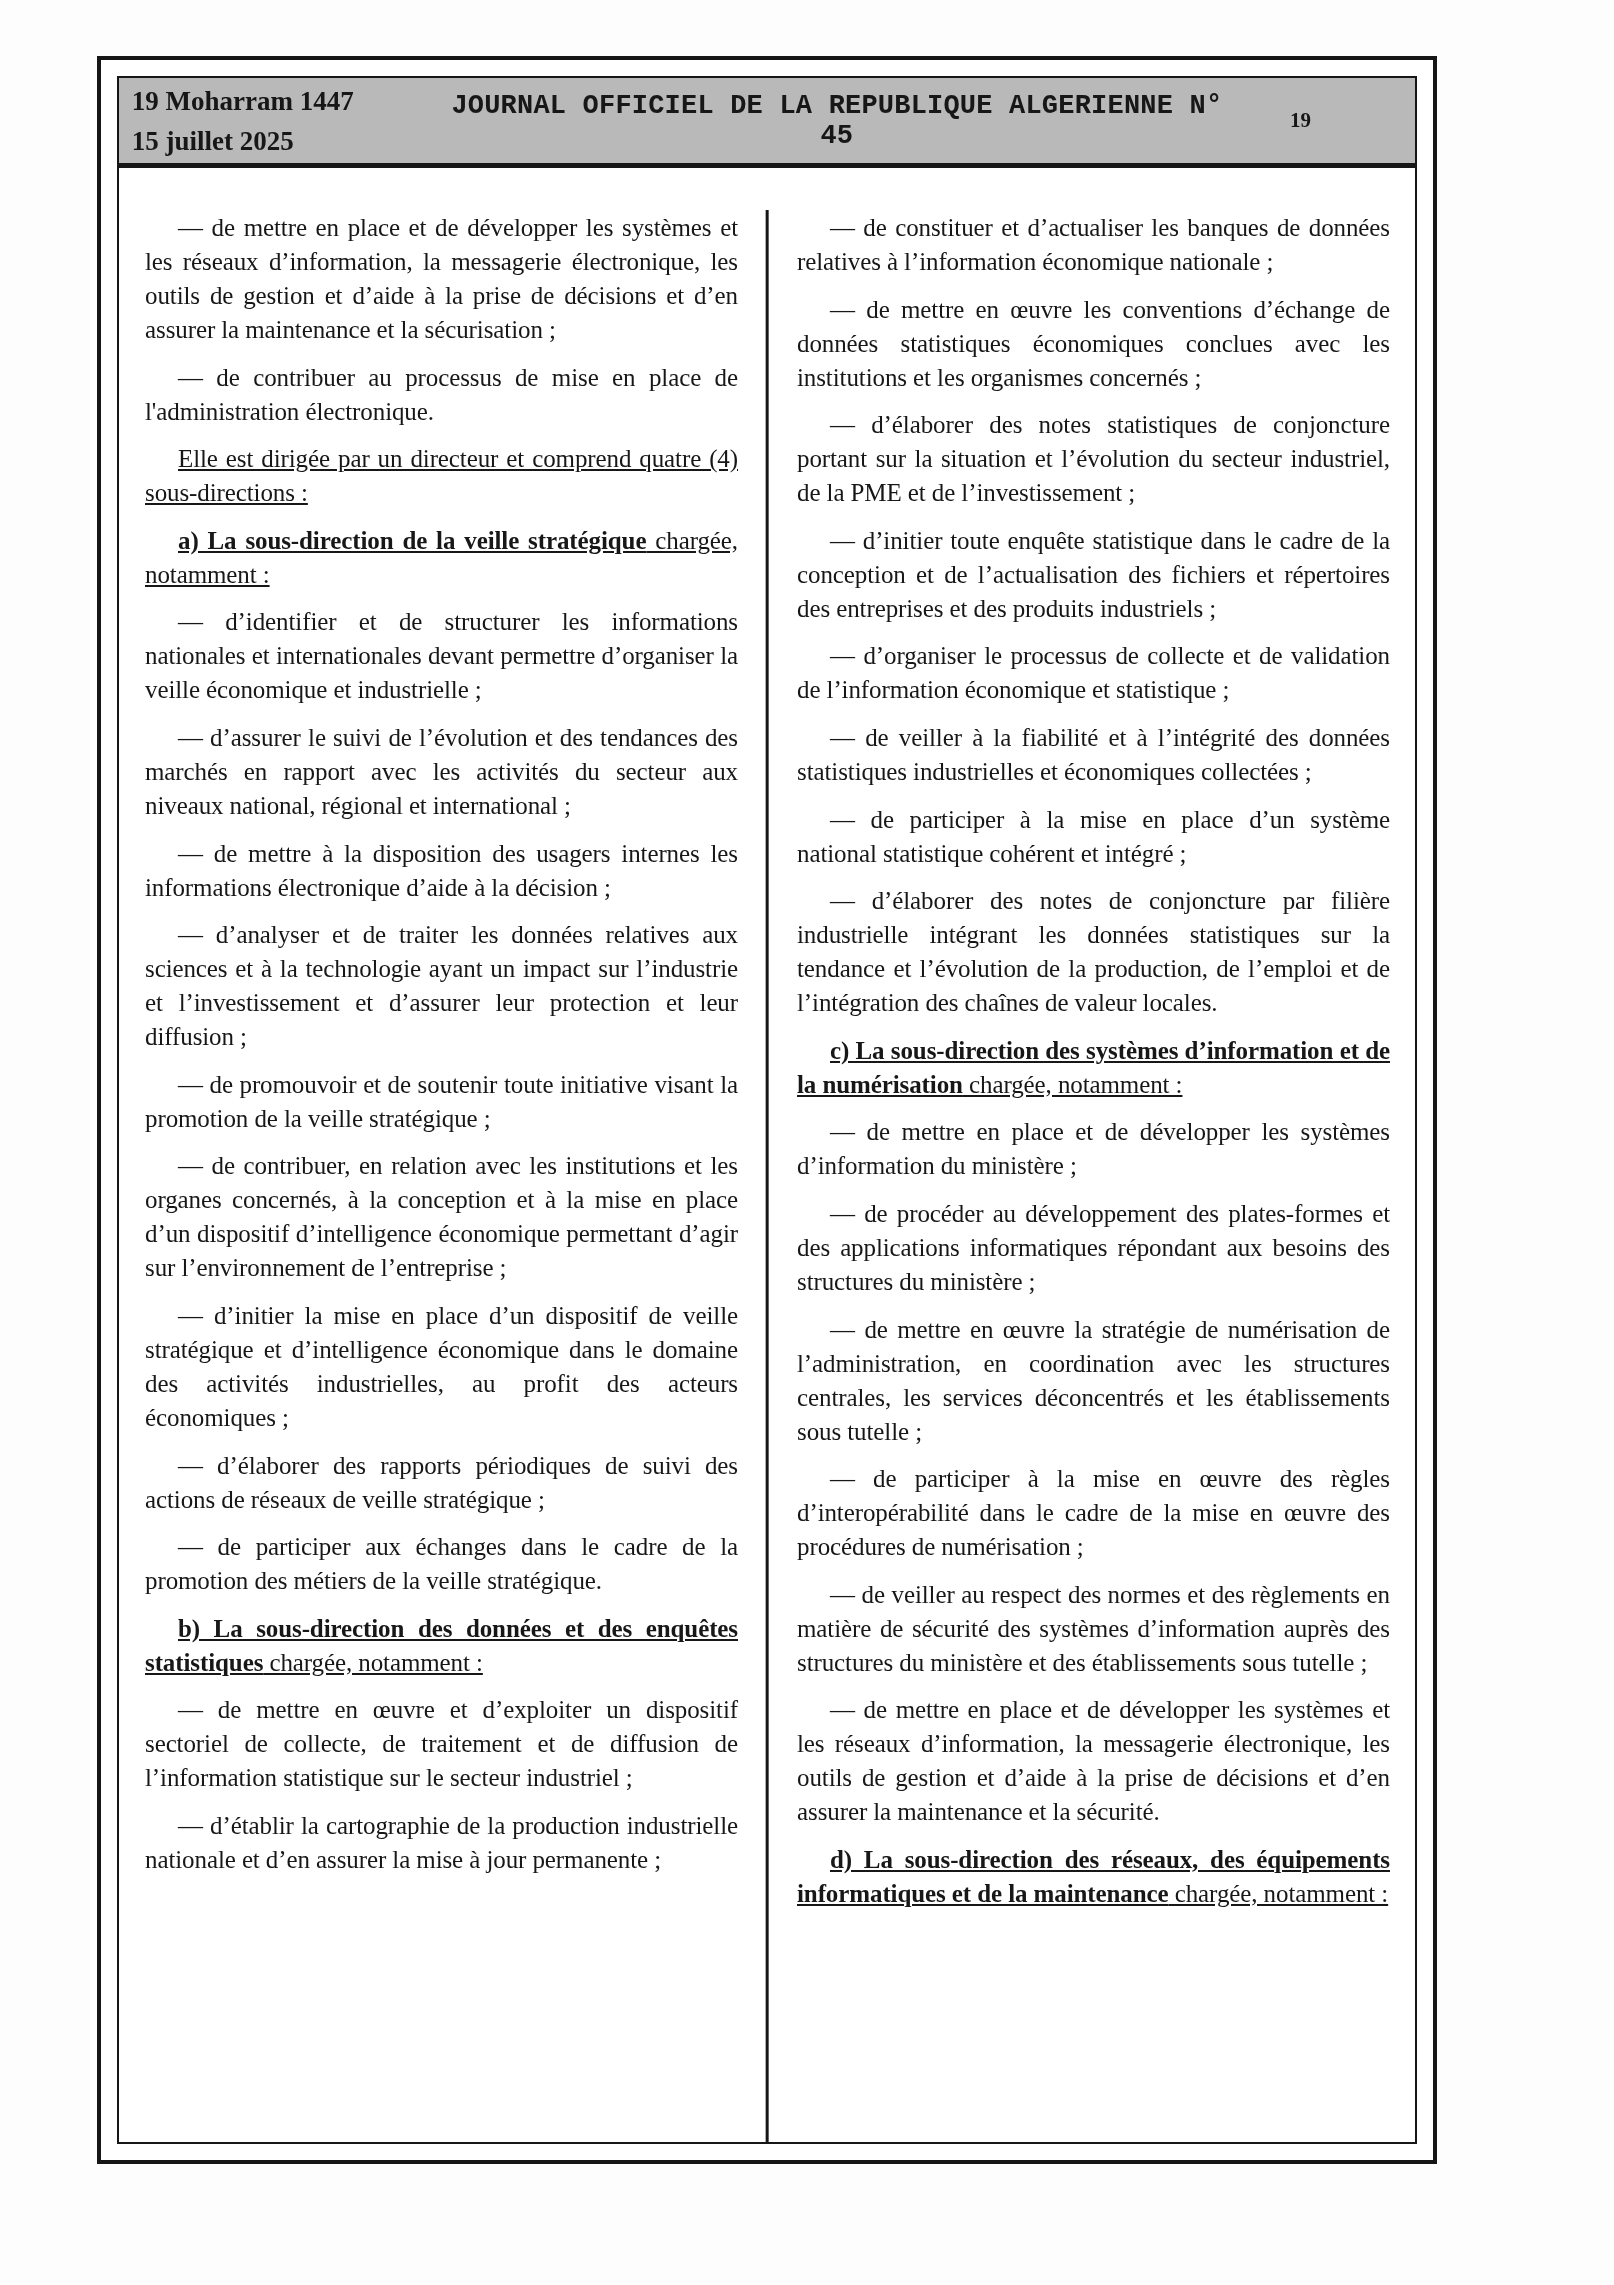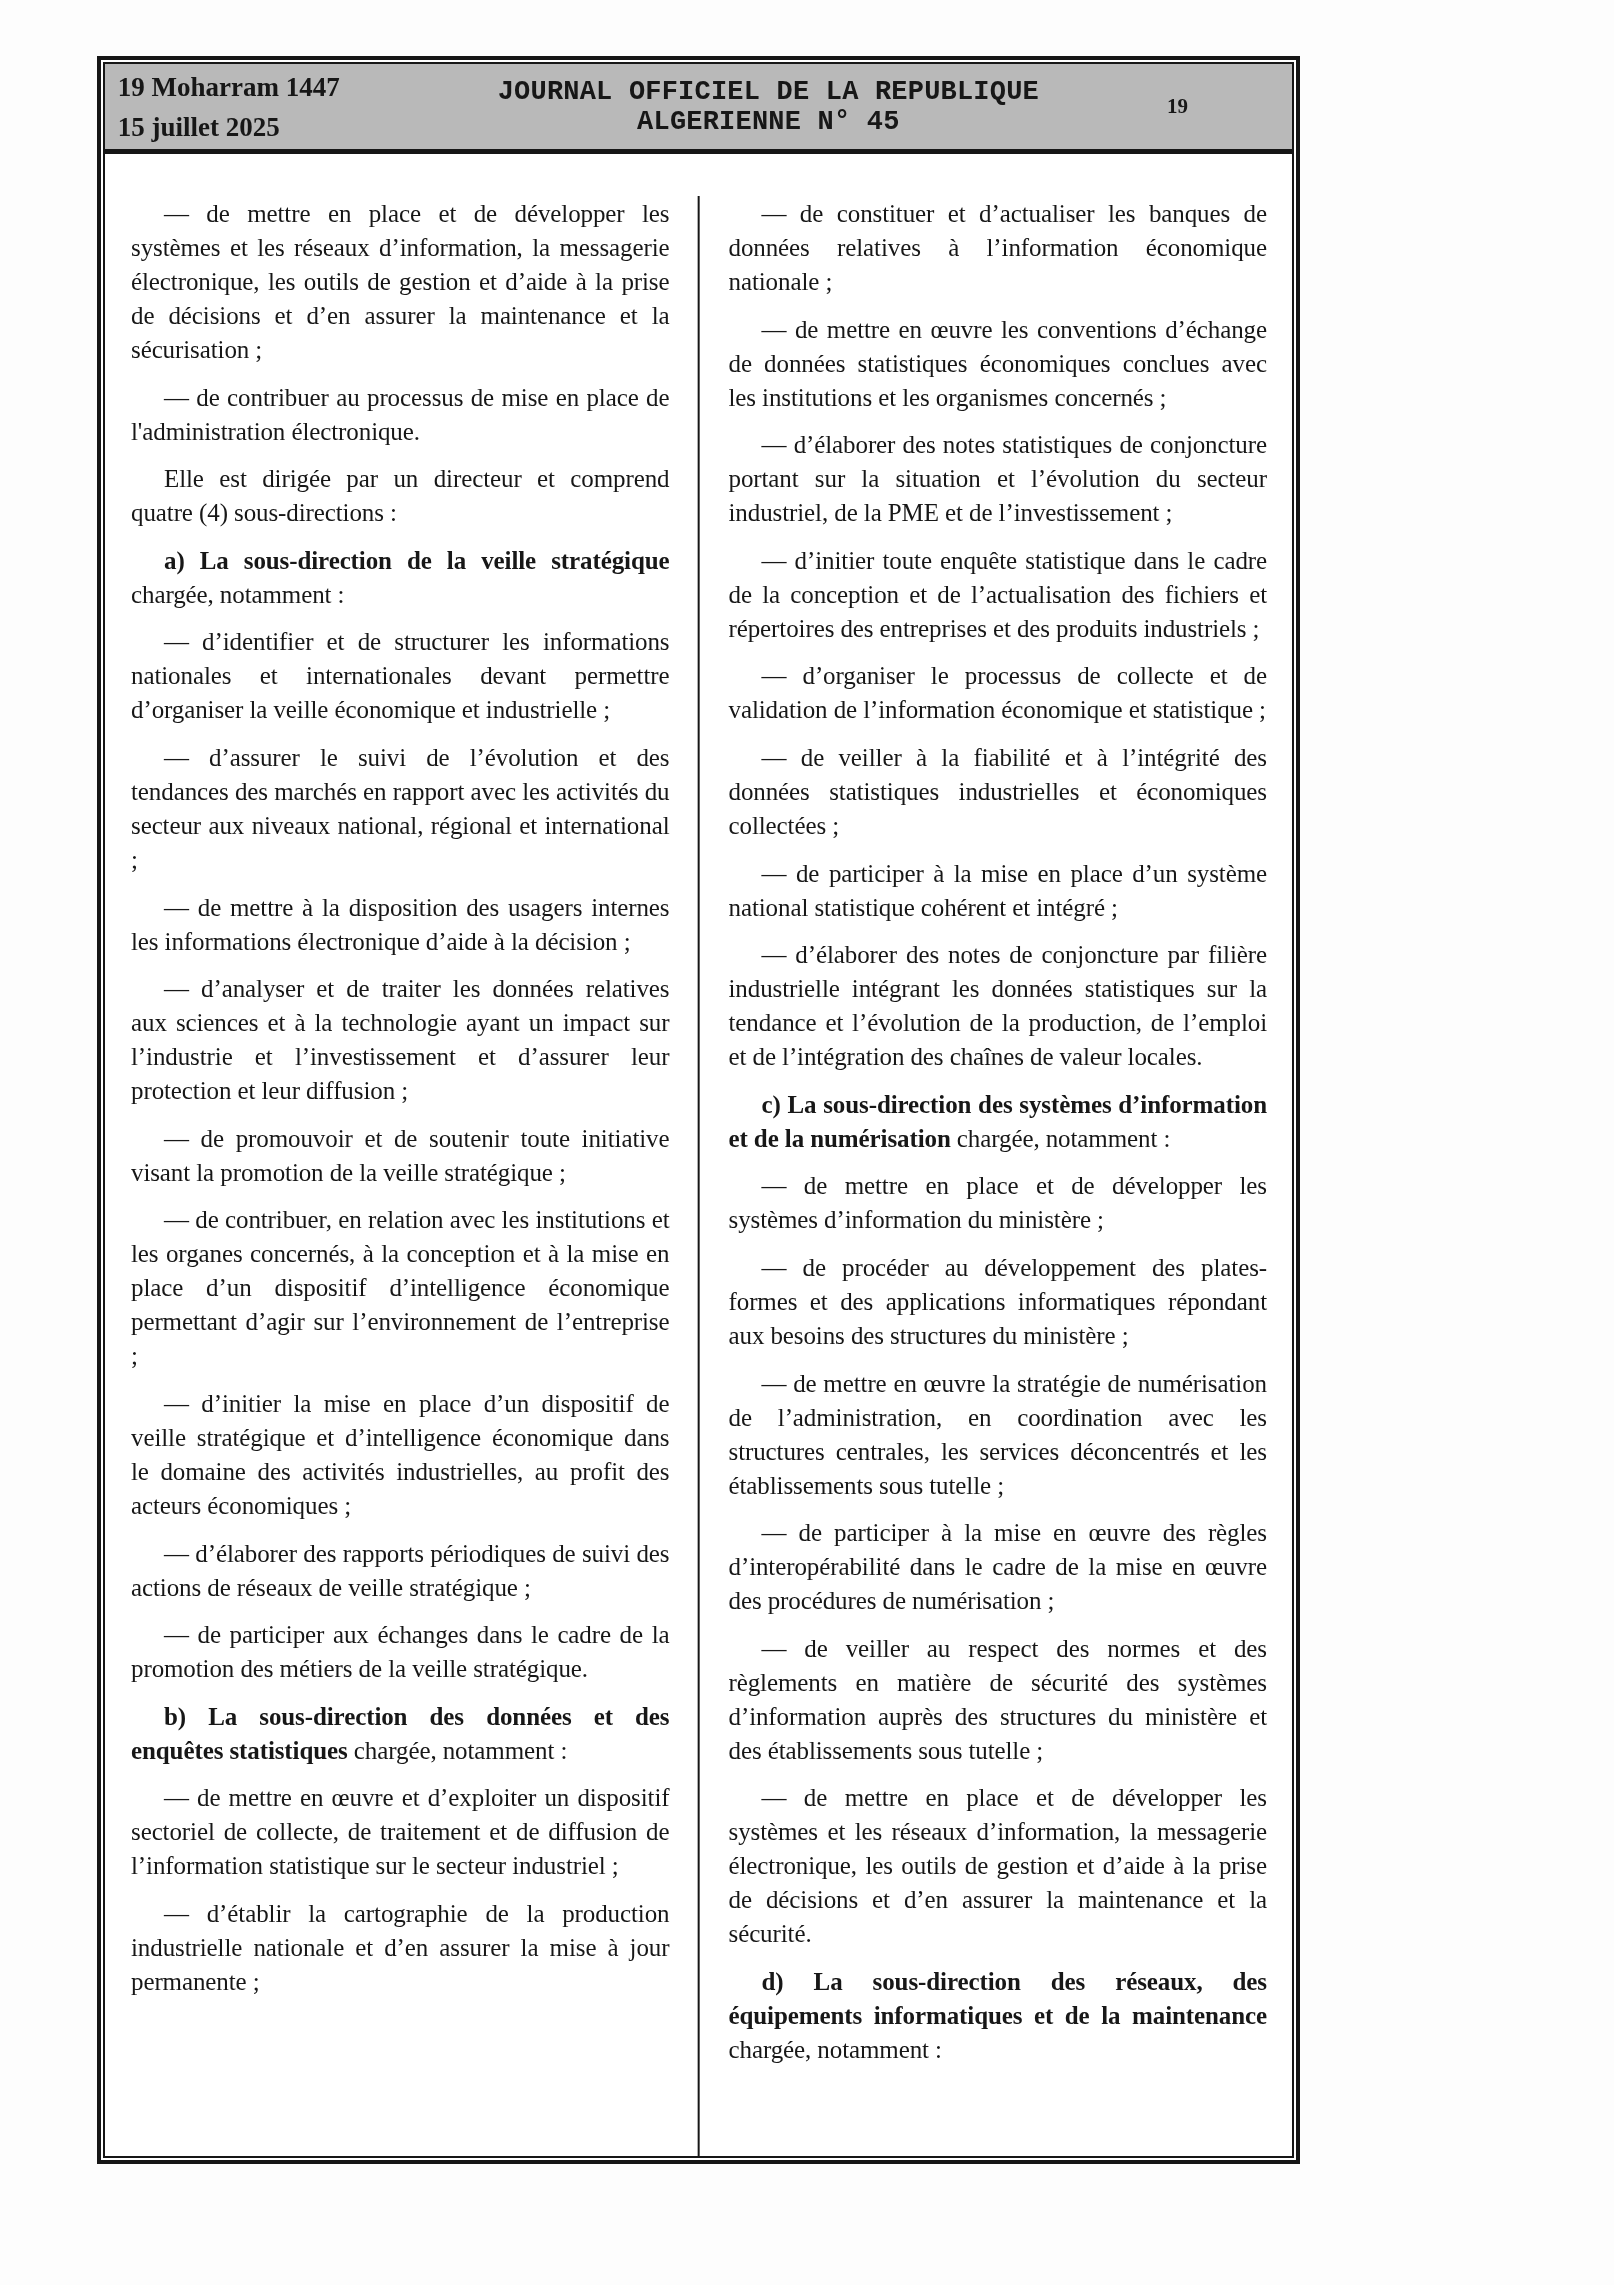--- a/index.html
+++ b/index.html
@@ -2,22 +2,22 @@
 <html style="font-size:14.5px"><head>
 <meta charset="utf-8">
 <style>
   * { margin:0; padding:0; box-sizing:border-box; }
   html,body { width:1615px; height:2285px; background:#ffffff; }
   body { font-family:"Liberation Serif", serif; color:#171717; position:relative; }
 
   .page { position:absolute; inset:0; background:#fdfdfd; }
 
   .outer-frame {
-    position:absolute; left:97px; top:56px; width:1203px; height:2108px;
-    border:4.5px solid #161616; padding:2px; background:#ffffff;
+    position:absolute; left:97px; top:56px; width:1340px; height:2108px;
+    border:4.5px solid #161616; padding:16px; background:#ffffff;
   }
   .inner-box {
     width:100%; height:100%; border:2.7px solid #161616;
     display:flex; flex-direction:column; overflow:hidden;
   }
 
   .header-band {
     flex:0 0 90px; background:#b9b9b9; border-bottom:5.4px solid #161616;
     display:flex; align-items:center; padding-left:12.7px;
   }
@@ -34,21 +34,21 @@
     transform:translateX(-50%); width:2.7px; background:#161616;
   }
   .col {
     flex:1 1 0; text-align:justify;
     font-size:25px; line-height:34px; letter-spacing:-0.1px;
   }
   #col-left  { padding-right:29px; }
   #col-right { padding-left:30px; }
 
   .para { text-indent:33px; margin:0 0 13.6px 0; }
-  .para.sp { margin-top:10px; }
+  .para.sp { margin-top:10px;text-decoration:underline; }
   .para b { font-weight:bold; }
 </style>
 </head>
 <body style="color: rgb(23, 23, 23);">
 
 <div class="page">
   <div class="outer-frame">
     <div class="inner-box">
 
       <div class="header-band" style="background: rgb(185, 185, 185);">

